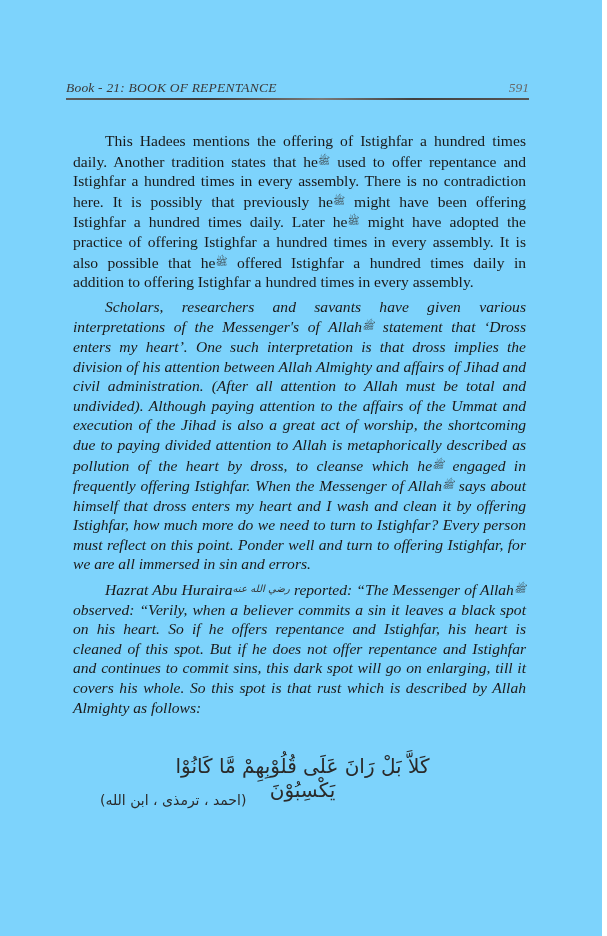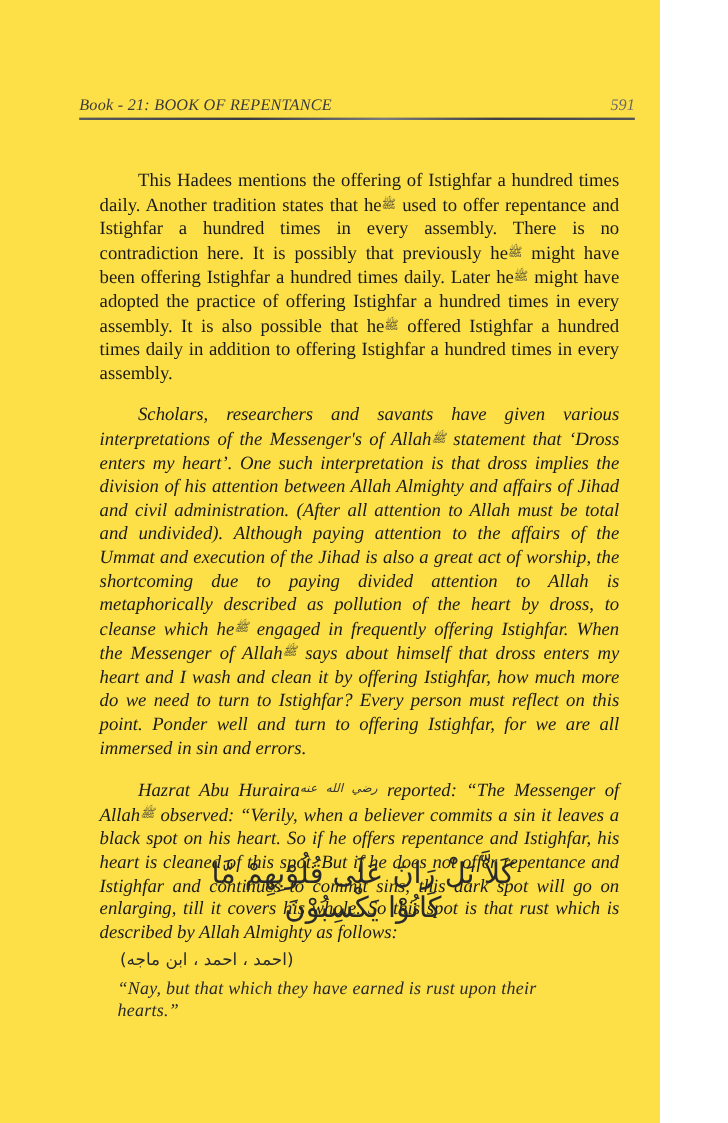--- a/index.html
+++ b/index.html
@@ -11,23 +11,23 @@
       width: 607px;
       height: 936px;
       position: relative;
       overflow: hidden;
       font-family: "Liberation Serif", "DejaVu Serif", serif;
       color: #1a1a1a;
     }
     .page {
       position: absolute;
       left: 0; top: 0;
-      width: 550px;
+      width: 602px;
       height: 936px;
-      background: #fde047;
+      background: #7dd3fc;
     }
     .running-header {
       position: absolute;
       left: 66px;
       top: 78px;
       width: 463px;
       height: 20px;
       font-style: italic;
       font-size: 13.5px;
       color: #3a3a3a;
@@ -56,42 +56,42 @@
       position: absolute;
       left: 68px;
       top: 126px;
       width: 463px;
       font-size: 15.6px;
       line-height: 19.6px;
       text-align: justify;
       text-align-last: left;
     }
     .body-text p {
-      margin: 15px;
+      margin: 5px;
       text-indent: 32px;
     }
     .body-text p + p {
       margin-top: 4px;
       font-style: italic;
     }
     .hon {
       font-family: "DejaVu Sans", sans-serif;
       font-size: 10px;
       vertical-align: 3px;
       color: #333;
     }
     .verse {
       position: absolute;
       left: 160px;
-      top: 714px;
+      top: 754px;
       width: 285px;
       text-align: center;
       direction: rtl;
       font-family: "DejaVu Sans", sans-serif;
-      font-size: 24px;
+      font-size: 20px;
       color: #2a2a2a;
     }
     .citation {
       position: absolute;
       left: 100px;
       top: 792px;
       direction: rtl;
       font-family: "DejaVu Sans", sans-serif;
       font-size: 14px;
       color: #2a2a2a;
@@ -119,16 +119,15 @@
   </div>
   <div class="header-rule"></div>
 
   <div class="body-text">
     <p>This  Hadees mentions the offering of Istighfar a hundred times daily.  Another tradition states that he<span class="hon">ﷺ</span> used to offer repentance and Istighfar  a  hundred times in every assembly. There is no contradiction here. It is possibly that previously he<span class="hon">ﷺ</span> might have been offering Istighfar a hundred times daily. Later he<span class="hon">ﷺ</span> might have adopted the practice of  offering Istighfar a hundred times in every assembly. It is also possible  that he<span class="hon">ﷺ</span> offered Istighfar a hundred times  daily in addition to offering Istighfar a hundred times in every assembly.</p>
     <p>Scholars, researchers and savants have given various interpretations of  the Messenger's of Allah<span class="hon">ﷺ</span> statement that ‘Dross enters my heart’. One such interpretation is that dross implies the division of his attention between Allah Almighty and affairs of Jihad and civil administration. (After  all attention to Allah must be total and  undivided). Although paying attention to the affairs of the Ummat  and execution of the Jihad is also a great act of worship, the shortcoming due to paying divided attention to Allah is metaphorically described as pollution of the heart by dross, to cleanse which he<span class="hon">ﷺ</span> engaged in frequently offering Istighfar. When the Messenger of Allah<span class="hon">ﷺ</span>  says about himself that dross enters my heart and I  wash and clean it by offering Istighfar, how much more do we need to turn to Istighfar? Every person must reflect on this point. Ponder well and turn to offering Istighfar, for we are all immersed in sin and errors.</p>
     <p>Hazrat Abu Huraira<span class="hon">رضي الله عنه</span> reported: “The  Messenger of Allah<span class="hon">ﷺ</span> observed: “Verily, when a  believer commits a sin it leaves a black spot on his heart. So if he offers repentance and Istighfar, his heart is cleaned of this spot. But if he does not offer repentance and Istighfar and continues to commit sins, this dark spot will go on enlarging, till it covers his whole. So this  spot is that rust which is described by Allah Almighty as follows:</p>
   </div>
 
   <div class="verse">كَلاَّ بَلْ رَانَ عَلَى قُلُوْبِهِمْ مَّا كَانُوْا يَكْسِبُوْنَ</div>
-  <div class="citation">(احمد ، احمد ، ابن ماجه)</div>
-  <div class="translation">“Nay,  but  that  which  they have earned is rust upon their hearts.”</div>
+  <div class="citation">(احمد ، ترمذی ، ابن الله)</div>
 
 </div>
 
 </body></html>

